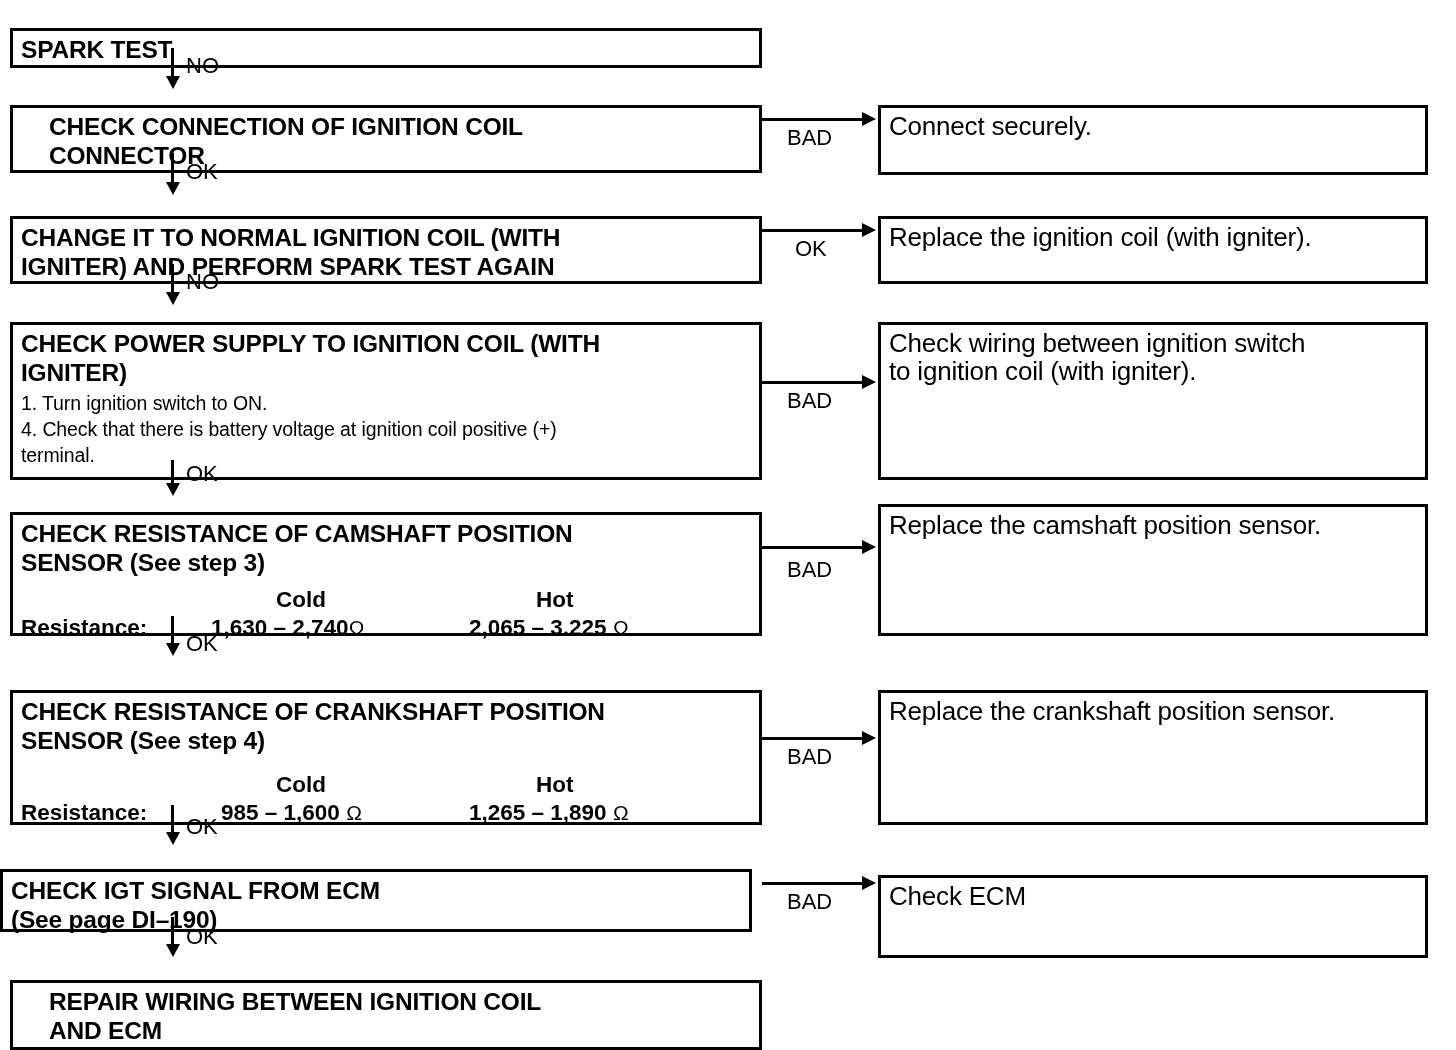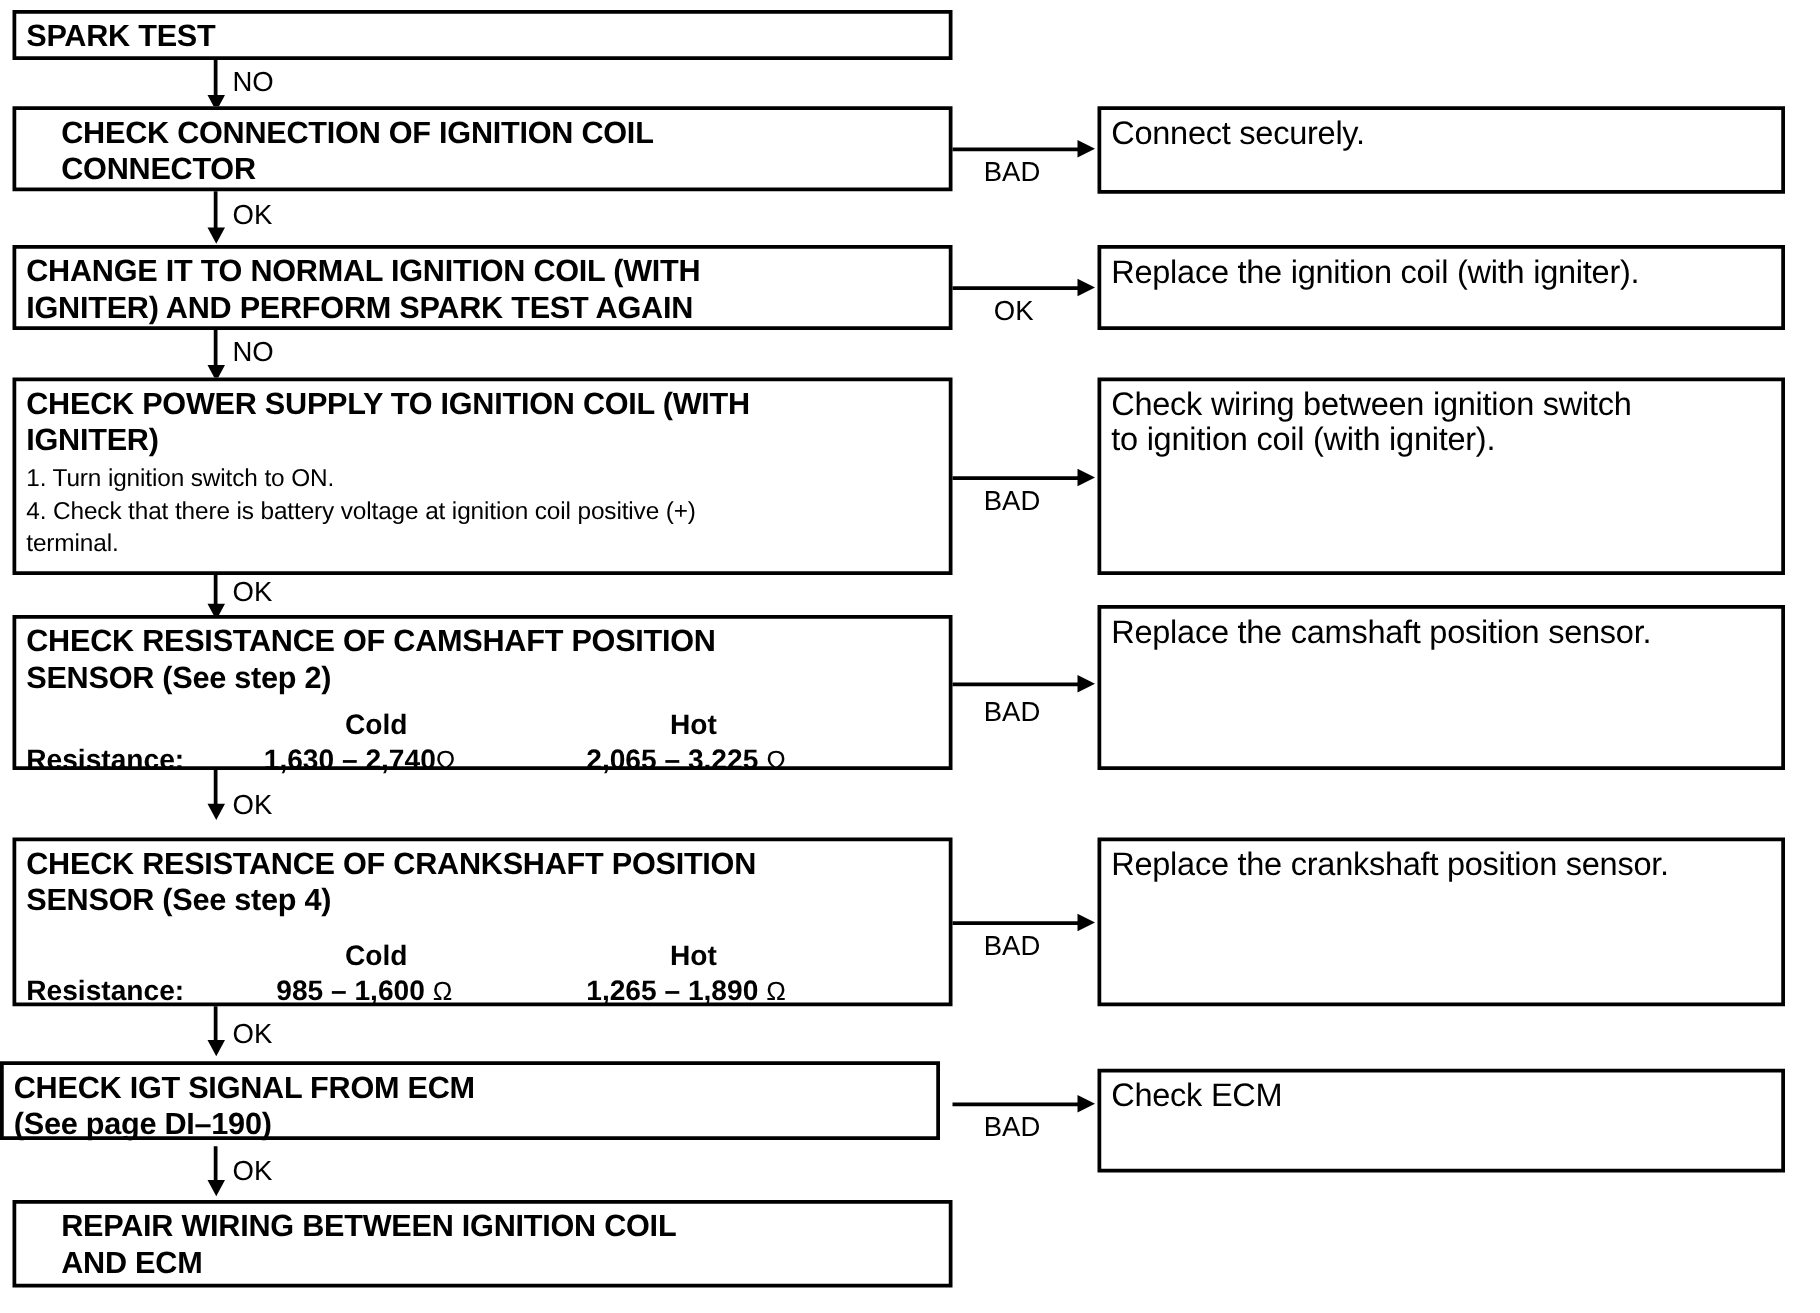--- a/index.html
+++ b/index.html
@@ -16,20 +16,21 @@
     width: 1456px;
     height: 1050px;
     background: #ffffff;
     overflow: hidden;
   }
   .box {
     position: absolute;
     box-sizing: border-box;
     border: 3px solid #000000;
     background: #ffffff;
+    margin-top: 20px;
   }
   .box-inner {
     padding: 4px 8px 3px 8px;
   }
   
   .lbox .heading {
     font-weight: bold;
     font-size: 24.5px;
     line-height: 29px;
     letter-spacing: -0.2px;
@@ -202,21 +203,21 @@
 to ignition coil (with igniter).</div>
     </div>
   </div>
   <div class="vline" style="left:171px; top:460px; width:3px; height:30px;"></div>
   <div class="arrow-down" style="left:166px; top:483px;"></div>
   <div class="edge-label" style="left:186px; top:462px;">OK</div>
 
   <div class="box lbox" style="left:10px; top:492px; width:752px; height:124px;">
     <div class="box-inner">
       <div class="heading">CHECK RESISTANCE OF CAMSHAFT POSITION
-SENSOR (See step 2)</div>
+SENSOR (See step 3)</div>
       <div class="res-table">
         <span class="res-head">
           <span class="res-cold-h">Cold</span>
           <span class="res-hot-h">Hot</span>
         </span>
         <span class="res-row">
           <span class="res-label">Resistance:</span>
           <span class="res-cold-v"><span>1,630 – 2,740</span><span class="ohm">Ω</span></span>
           <span class="res-hot-v"><span>2,065 – 3.225</span> <span class="ohm">Ω</span></span>
         </span>

